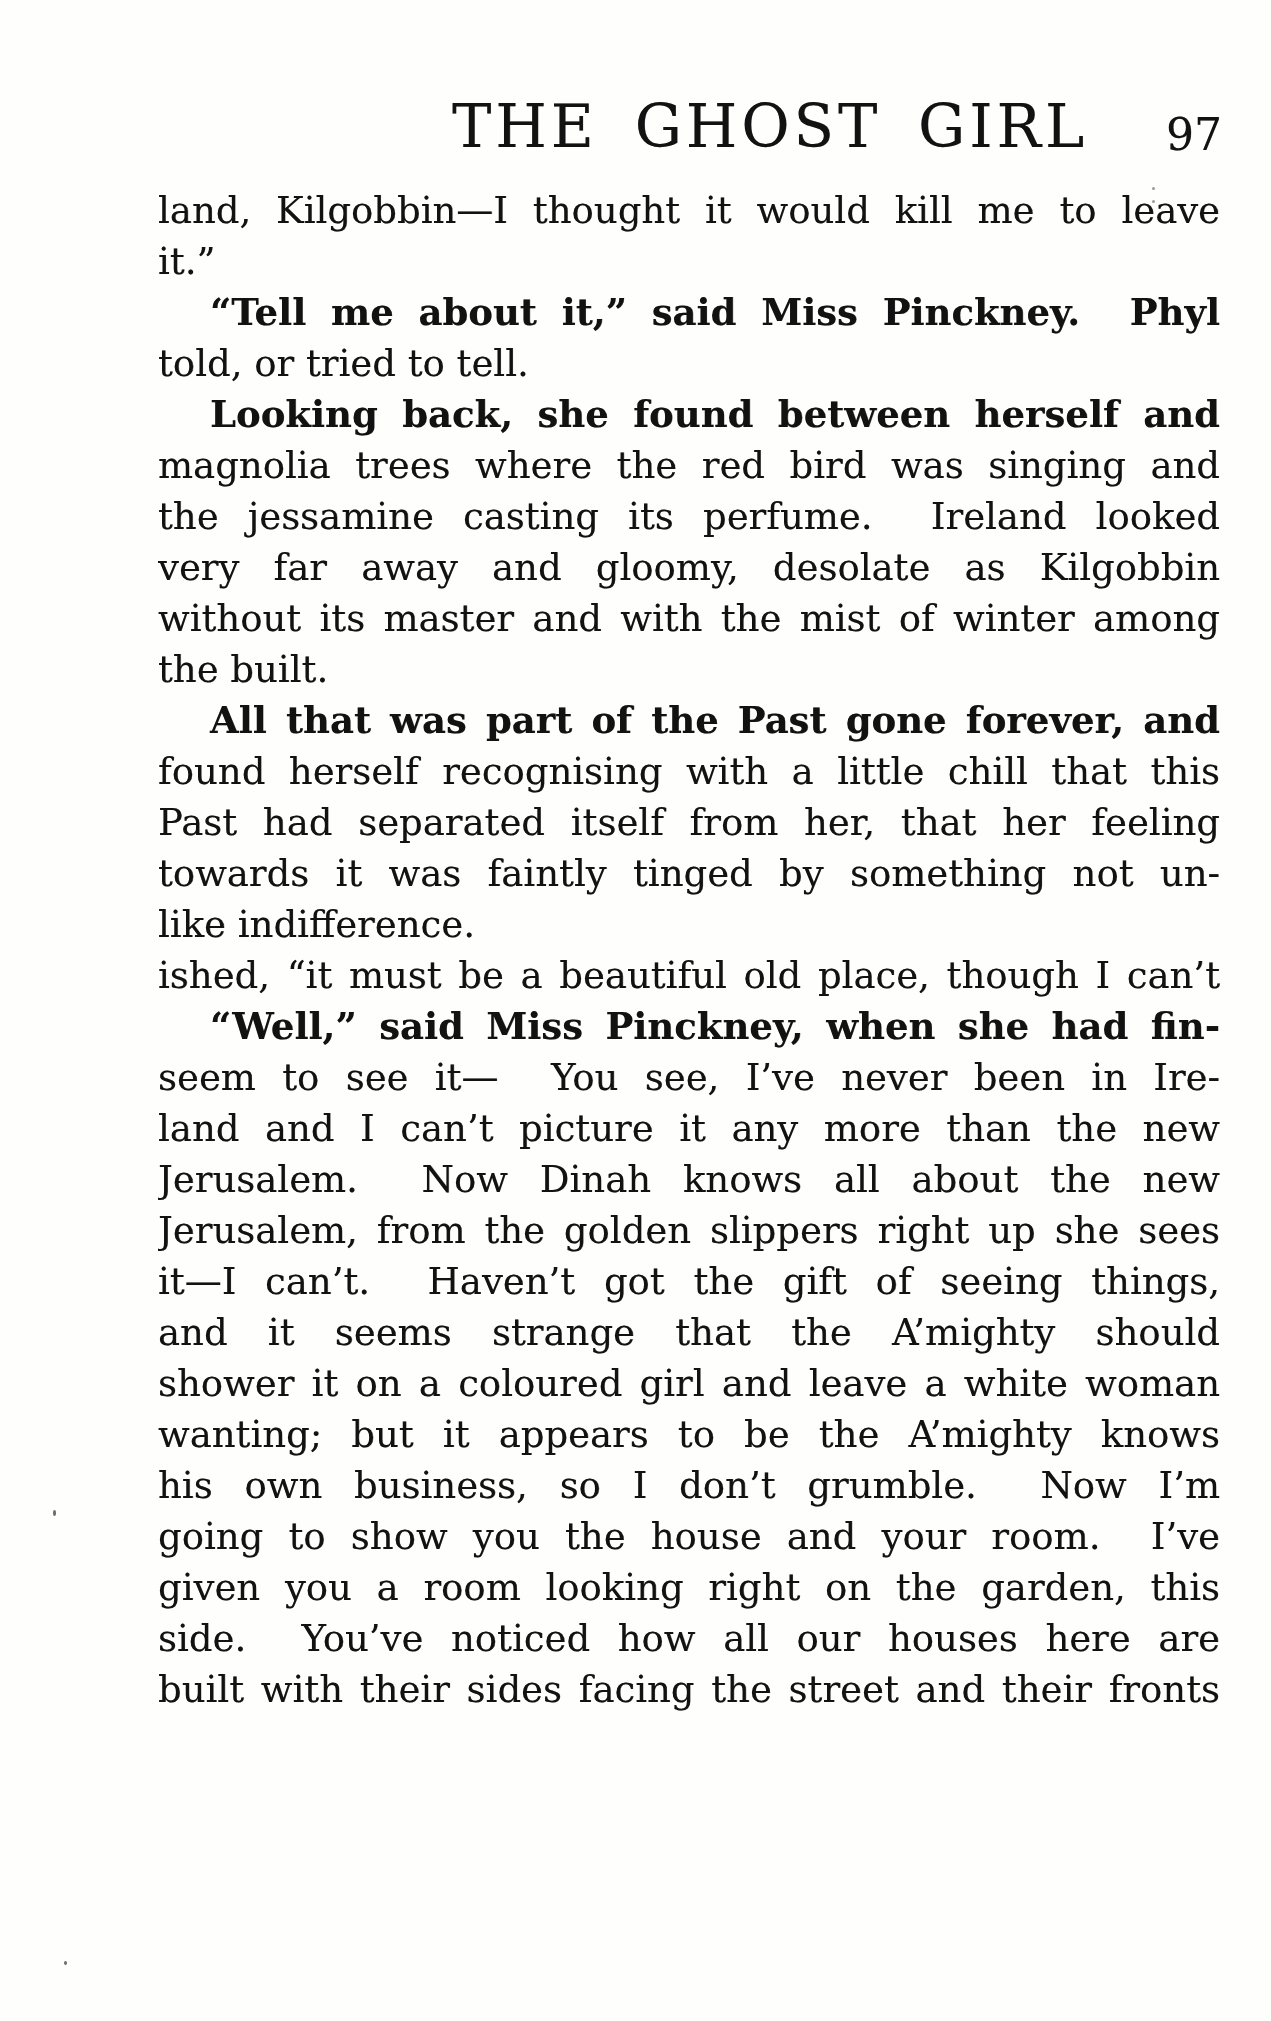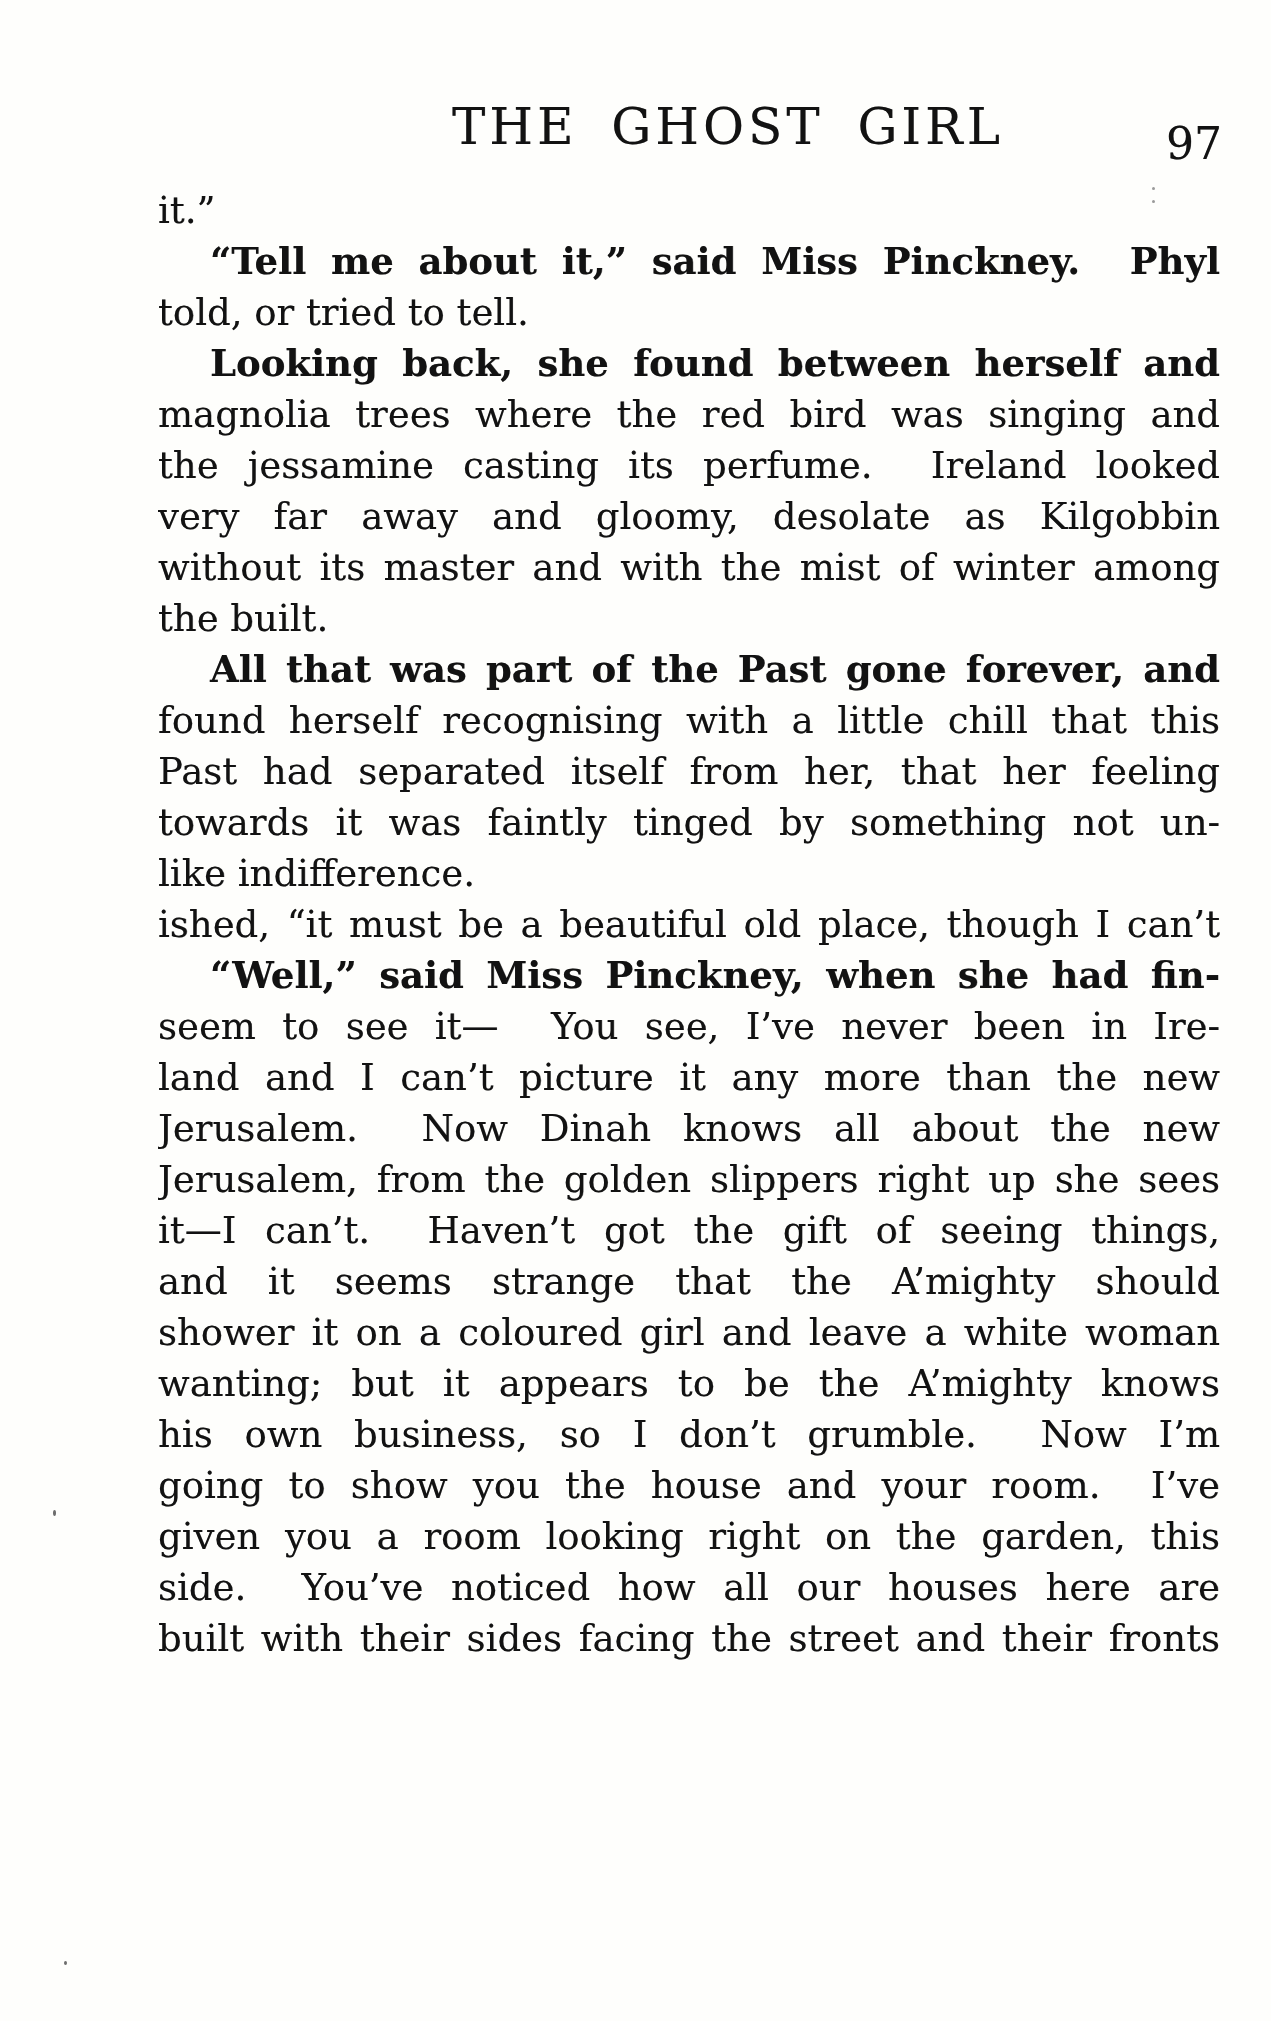--- a/index.html
+++ b/index.html
@@ -14,30 +14,30 @@
     background: #fefefdff;
     background: #fefefc;
     font-family: "DejaVu Serif", serif;
     color: #121212;
     overflow: hidden;
   }
   .running-head {
     position: absolute;
     top: 101px;
     left: 452px;
-    font-size: 50px;
+    font-size: 59px;
     line-height: 52px;
     letter-spacing: 4px;
     word-spacing: 14px;
     white-space: nowrap;
     text-shadow: 0.3px 0.3px 0 rgba(0,0,0,0.45);
   }
   .page-number {
     position: absolute;
-    top: 120px;
+    top: 111px;
     right: 49px;
     font-size: 44px;
     line-height: 48px;
     text-shadow: 0.3px 0.3px 0 rgba(0,0,0,0.45);
   }
   .page-body {
     position: absolute;
     top: 185px;
     left: 158px;
     width: 1062px;
@@ -67,20 +67,21 @@
 </head>
 <body>
 
 <div class="page">
 
   <div class="running-head">THE GHOST GIRL</div>
 
   <div class="page-number">97</div>
 
   <div class="page-body">
+    <div class="line j">land, Kilgobbin—I thought it would kill me to leave</div>
     <div class="line r">it.”</div>
     <div class="line j i">“Tell me about it,” said Miss Pinckney.&nbsp; Phyl</div>
     <div class="line r">told, or tried to tell.</div>
     <div class="line j i">Looking back, she found between herself and Ire-</div>
     <div class="line j">magnolia trees where the red bird was singing and</div>
     <div class="line j">the jessamine casting its perfume.&nbsp; Ireland looked</div>
     <div class="line j">very far away and gloomy, desolate as Kilgobbin</div>
     <div class="line j">without its master and with the mist of winter among</div>
     <div class="line r">the built.</div>
     <div class="line j i">All that was part of the Past gone forever, and</div>

